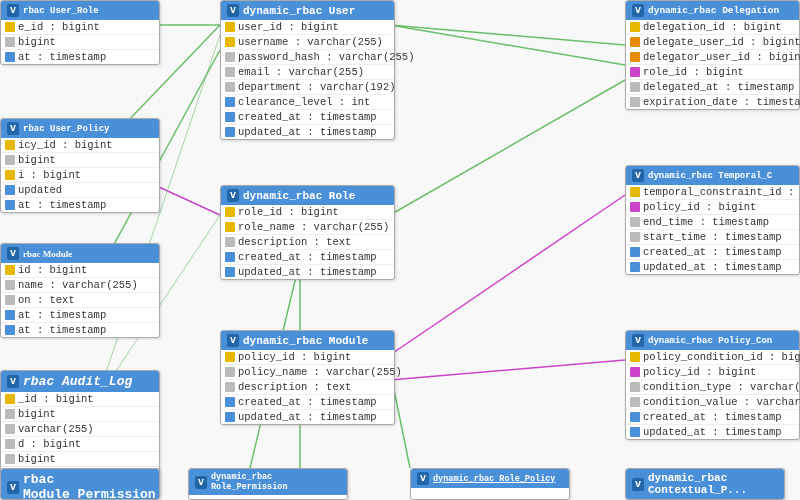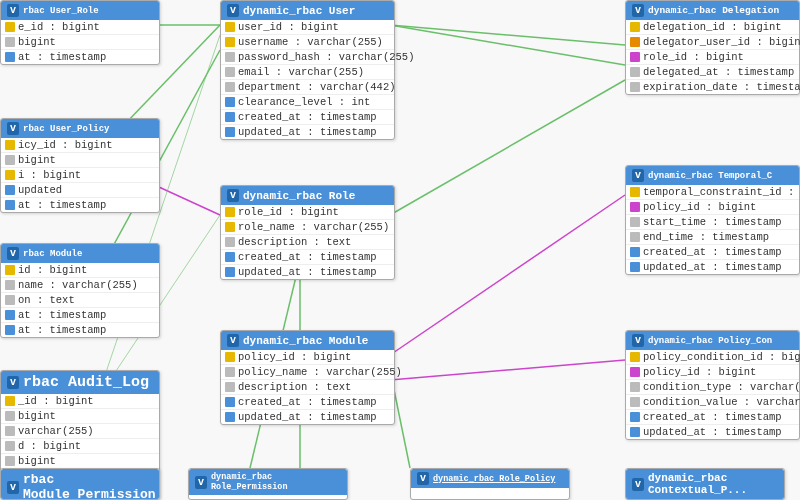--- a/index.html
+++ b/index.html
@@ -164,21 +164,21 @@
     </div>
     <div class="table-row">
       <div class="icon-blue-sq field-icon"></div>
       <span class="field-text">at : timestamp</span>
     </div>
   </div>
 
   <div class="table-box" style="left:0px; top:243px; width:115px;">
     <div class="table-header">
       <span class="v-icon">v</span>
-      <span style="font-size:9px;">rbac Module</span>
+      <span style="font-size:9px;font-family:Liberation Serif, serif;">rbac Module</span>
     </div>
     <div class="table-row">
       <div class="icon-yellow-sq field-icon"></div>
       <span class="field-text">id : bigint</span>
     </div>
     <div class="table-row">
       <div class="icon-gray-sq field-icon"></div>
       <span class="field-text">name : varchar(255)</span>
     </div>
     <div class="table-row">
@@ -191,21 +191,21 @@
     </div>
     <div class="table-row">
       <div class="icon-blue-sq field-icon"></div>
       <span class="field-text">at : timestamp</span>
     </div>
   </div>
 
   <div class="table-box" style="left:0px; top:370px; width:115px;">
     <div class="table-header">
       <span class="v-icon">v</span>
-      <span style="font-size:15px;">rbac Audit_Log</span>
+      <span style="font-size:13px;font-style:italic;">rbac Audit_Log</span>
     </div>
     <div class="table-row">
       <div class="icon-yellow-sq field-icon"></div>
       <span class="field-text">_id : bigint</span>
     </div>
     <div class="table-row">
       <div class="icon-gray-sq field-icon"></div>
       <span class="field-text">bigint</span>
     </div>
     <div class="table-row">
@@ -246,21 +246,21 @@
     <div class="table-row">
       <div class="icon-gray-sq field-icon"></div>
       <span class="field-text">password_hash : varchar(255)</span>
     </div>
     <div class="table-row">
       <div class="icon-gray-sq field-icon"></div>
       <span class="field-text">email : varchar(255)</span>
     </div>
     <div class="table-row">
       <div class="icon-gray-sq field-icon"></div>
-      <span class="field-text">department : varchar(442)</span>
+      <span class="field-text">department : varchar(192)</span>
     </div>
     <div class="table-row">
       <div class="icon-blue-sq field-icon"></div>
       <span class="field-text">clearance_level : int</span>
     </div>
     <div class="table-row">
       <div class="icon-blue-sq field-icon"></div>
       <span class="field-text">created_at : timestamp</span>
     </div>
     <div class="table-row">
@@ -324,20 +324,24 @@
   </div>
 
   <div class="table-box" style="left:625px; top:0px; width:175px;">
     <div class="table-header">
       <span class="v-icon">v</span>
       <span style="font-size:9.5px;text-align:right;">dynamic_rbac <strong>Delegation</strong></span>
     </div>
     <div class="table-row">
       <div class="icon-yellow-sq field-icon"></div>
       <span class="field-text">delegation_id : bigint</span>
+    </div>
+    <div class="table-row">
+      <div style="width:10px;height:10px;background:#e68a00;border-radius:1px;flex-shrink:0;"></div>
+      <span class="field-text">delegate_user_id : bigint</span>
     </div>
     <div class="table-row">
       <div style="width:10px;height:10px;background:#e68a00;border-radius:1px;flex-shrink:0;"></div>
       <span class="field-text">delegator_user_id : bigint</span>
     </div>
     <div class="table-row">
       <div style="width:10px;height:10px;background:#cc44cc;border-radius:1px;flex-shrink:0;"></div>
       <span class="field-text">role_id : bigint</span>
     </div>
     <div class="table-row">
@@ -358,25 +362,25 @@
     <div class="table-row">
       <div class="icon-yellow-sq field-icon"></div>
       <span class="field-text">temporal_constraint_id : bigint</span>
     </div>
     <div class="table-row">
       <div style="width:10px;height:10px;background:#cc44cc;border-radius:1px;flex-shrink:0;"></div>
       <span class="field-text">policy_id : bigint</span>
     </div>
     <div class="table-row">
       <div class="icon-gray-sq field-icon"></div>
+      <span class="field-text">end_time : timestamp</span>
+    </div>
+    <div class="table-row">
+      <div class="icon-gray-sq field-icon"></div>
       <span class="field-text">start_time : timestamp</span>
-    </div>
-    <div class="table-row">
-      <div class="icon-gray-sq field-icon"></div>
-      <span class="field-text">end_time : timestamp</span>
     </div>
     <div class="table-row">
       <div class="icon-blue-sq field-icon"></div>
       <span class="field-text">created_at : timestamp</span>
     </div>
     <div class="table-row">
       <div class="icon-blue-sq field-icon"></div>
       <span class="field-text">updated_at : timestamp</span>
     </div>
   </div>

